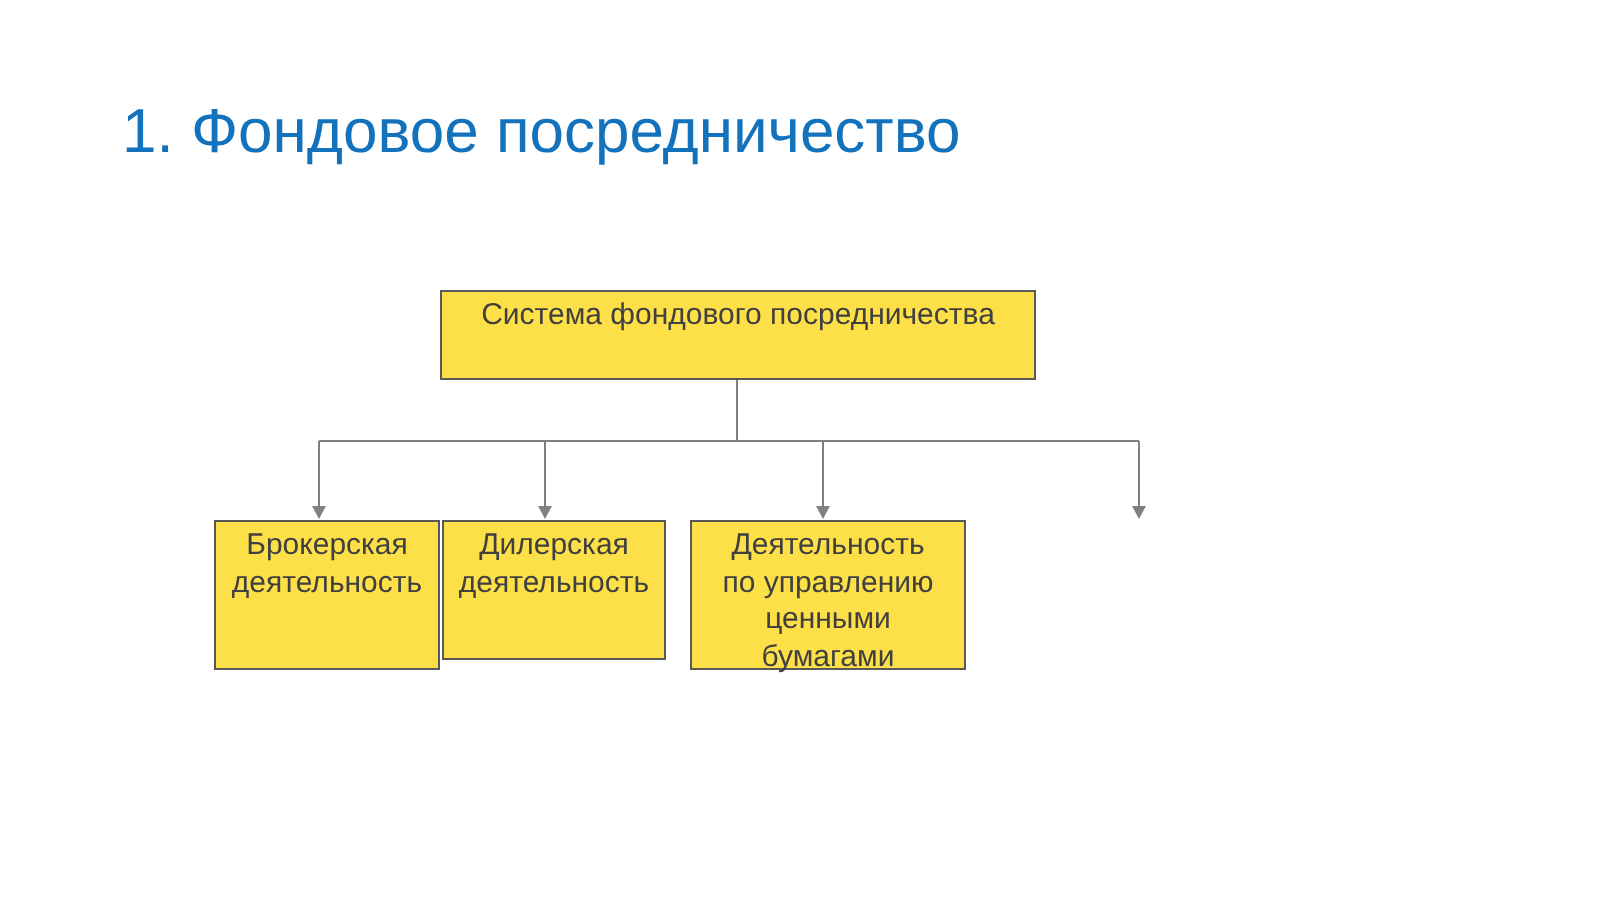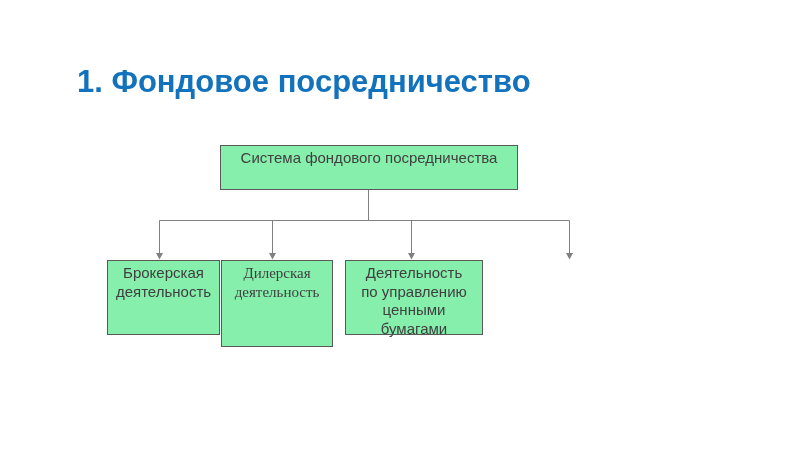--- a/index.html
+++ b/index.html
@@ -12,24 +12,24 @@
     width: 800px;
     height: 450px;
     background: var(--slide-bg, #ffffff);
     font-family: "Liberation Sans", sans-serif;
     overflow: hidden;
   }
   .slide-title {
     position: absolute;
     left: 61px;
     top: 47px;
-    margin: 16px;
+    margin: 0;
     font-size: 31px;
     line-height: 1.2;
-    font-weight: 700;
+    font-weight: 400;
     color: var(--title-color, #1272bc);
     white-space: nowrap;
   }
   .connector-svg {
     position: absolute;
     left: 0;
     top: 0;
     width: 800px;
     height: 450px;
     pointer-events: none;
@@ -39,32 +39,32 @@
     stroke-width: 1;
     fill: none;
   }
   .connector-svg polygon {
     fill: var(--line-color, #808080);
     stroke: none;
   }
   .box {
     position: absolute;
     box-sizing: border-box;
-    background: #86efac;
+    background: #fde047;
     border: 1px solid var(--border-color, #595959);
     color: var(--text-color, #404040);
     font-size: 15px;
     line-height: 18.5px;
     text-align: center;
     white-space: pre-line;
     padding: 3px 2px 0 2px;
   }
   .box-root  { left: 220px; top: 145px; width: 298px; height: 45px; }
   .box-c1    { left:  95px; top: 260px; width: 113px; height: 75px; margin-left: 12px; }
-  .box-c2    { left: 221px; top: 260px; width: 112px; height: 87px; font-family: Liberation Serif, serif; }
+  .box-c2    { left: 221px; top: 260px; width: 112px; height: 70px; }
   .box-c3    { left: 345px; top: 260px; width: 138px; height: 75px; }
   .box-c4    { left: 492px; top: 260px; width: 152px; height: 75px; }
 </style>
 </head>
 <body>
 
 <div class="slide">
 
   <h1 class="slide-title">1. Фондовое посредничество</h1>
 

